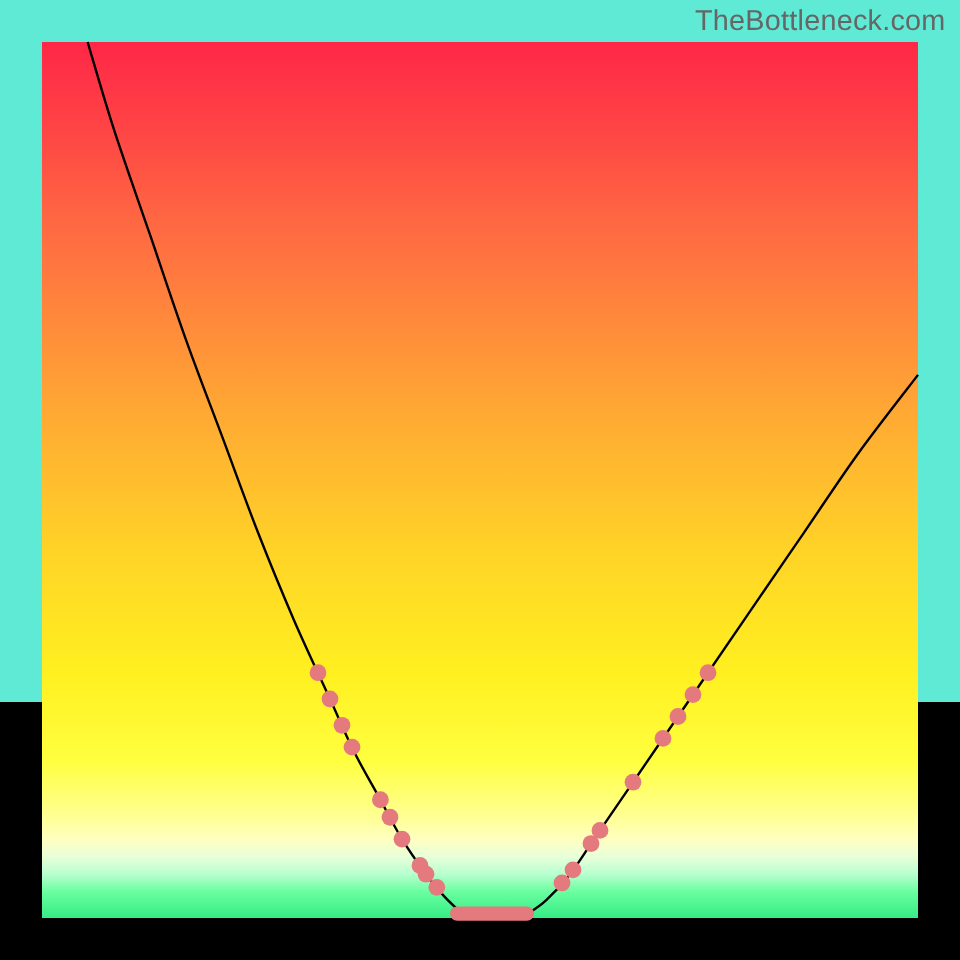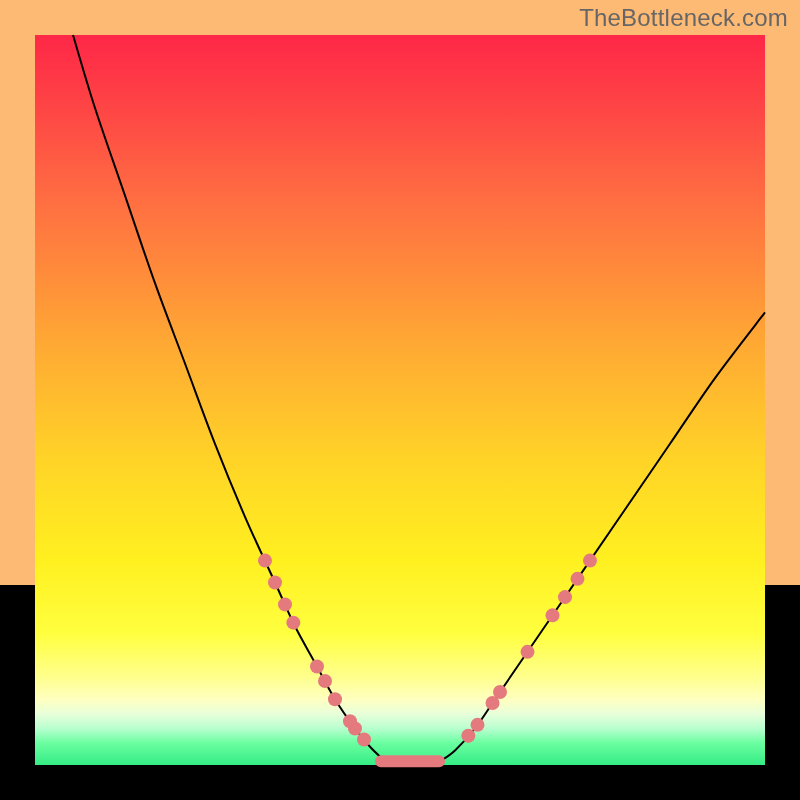--- a/index.html
+++ b/index.html
@@ -8,21 +8,21 @@
     background: #000;
     width: 800px;
     height: 800px;
     overflow: hidden;
     font-family: Arial, Helvetica, sans-serif;
   }
   .frame {
     position: relative;
     width: 800px;
     height: 585px;
-    background: #fdba74;
+    background: #5eead4;
   }
   .watermark {
     position: absolute;
     top: 4px;
     right: 12px;
     color: #666;
     font-size: 24px;
     font-weight: 500;
     letter-spacing: 0.2px;
     z-index: 10;

